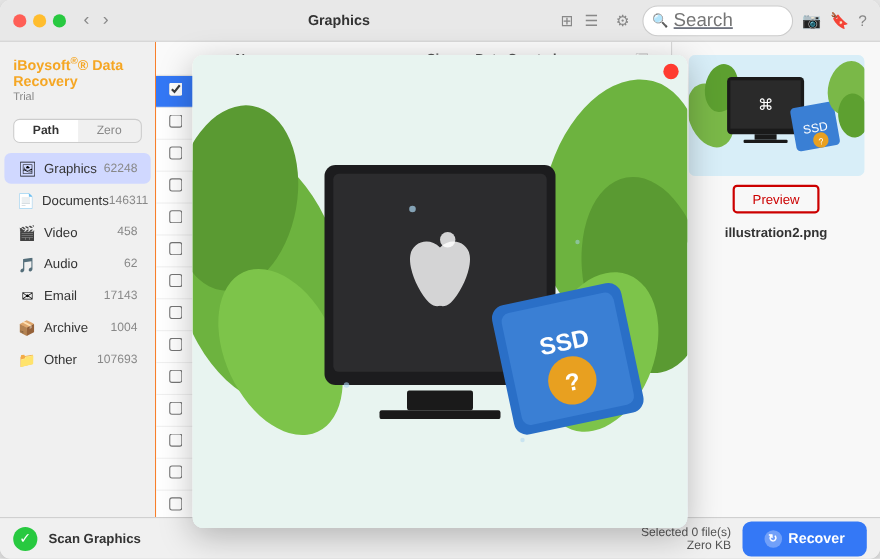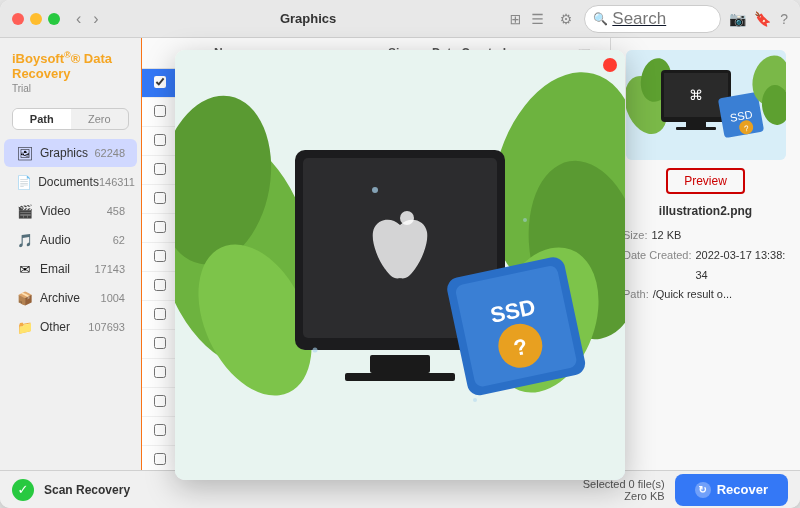--- a/index.html
+++ b/index.html
@@ -708,44 +708,30 @@
           <circle cx="118" cy="78" r="7" fill="#e8a020" transform="rotate(-10 115 65)"></circle>
           <text x="118" y="82" font-size="8" fill="white" text-anchor="middle" transform="rotate(-10 115 65)">?</text>
 
           <ellipse cx="145" cy="30" rx="18" ry="25" fill="#7ab848" transform="rotate(15 145 30)"></ellipse>
           <ellipse cx="150" cy="55" rx="14" ry="20" fill="#5da030" transform="rotate(-5 150 55)"></ellipse>
         </svg>
       </div>
 
       <button class="preview-btn">Preview</button>
       <div class="preview-filename">illustration2.png</div>
-      <div class="preview-meta">
-        <div class="meta-row">
-          <span class="meta-label">Size:</span>
-          <span class="meta-value">12 KB</span>
-        </div>
-        <div class="meta-row">
-          <span class="meta-label">Date Created:</span>
-          <span class="meta-value">2022-03-17 13:38:34</span>
-        </div>
-        <div class="meta-row">
-          <span class="meta-label">Path:</span>
-          <span class="meta-value">/Quick result o...</span>
-        </div>
-      </div>
     </div>
 
   </div>
 
   <div class="statusbar">
     <div class="scan-complete-icon">
       <span>✓</span>
     </div>
     <div class="scan-text">
-      <div class="scan-title">Scan Recovery</div>
+      <div class="scan-title">Scan Graphics</div>
     </div>
     <div class="selected-info">
       <div>Selected 0 file(s)</div>
       <div>Zero KB</div>
     </div>
     <button class="recover-btn">
       <div class="recover-btn-icon">↻</div>
       <span>Recover</span>
     </button>
   </div>

